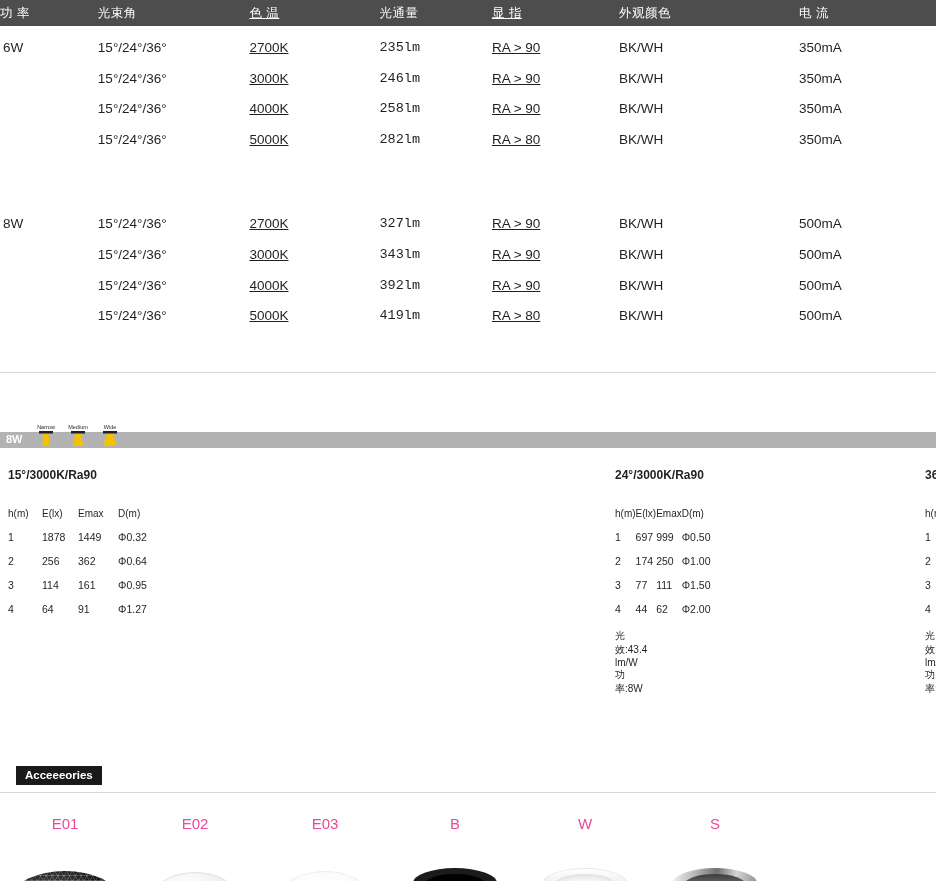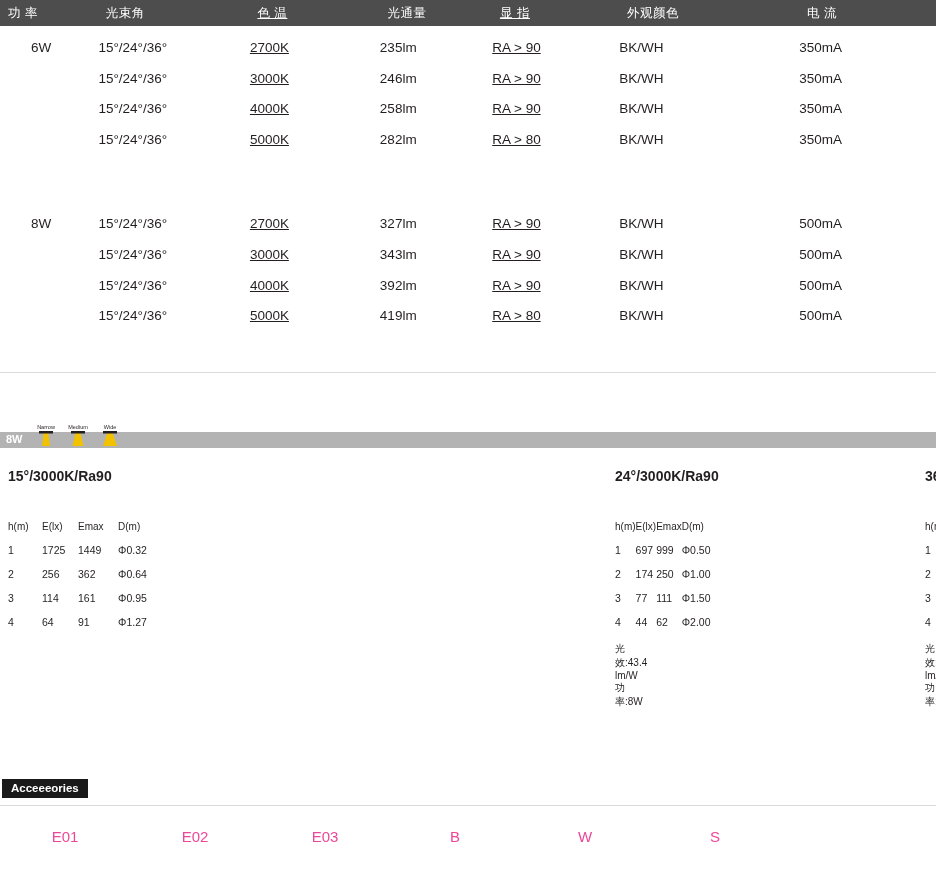--- a/index.html
+++ b/index.html
@@ -16,25 +16,25 @@
   
   .spec-header {
     display: flex;
     background: #4d4d4d;
     color: #ffffff;
     height: 26px;
     align-items: center;
     font-size: 12.5px;
     letter-spacing: 0.5px;
   }
-  .spec-header .cell { padding-left: 8px; }
-  .c1 { width: 100px; padding-left: 31px; }
+  .spec-header .cell { padding-left: 0; }
+  .c1 { width: 100px; padding-left: 3px; }
   .c2 { width: 155px; }
   .c3 { width: 133px; text-decoration: underline; }
-  .c4 { width: 115px; }
+  .c4 { width: 115px; font-family: Liberation Mono, monospace; }
   .c5 { width: 130px; text-decoration: underline; }
   .c6 { width: 135px; }
   .c7 { width: 140px; margin-left: 48px; }
 
   .spec-body { padding-top: 6px; }
   .spec-row {
     display: flex;
     align-items: center;
     height: 30.8px;
     font-size: 13.5px;
@@ -78,24 +78,24 @@
   .beam-item .tri { display: block; margin: 0 auto; }
 
   .photo-cols {
     display: flex;
     margin-top: 20px;
   }
   .photo-col { width: 300px; padding-left: 8px; }
   .photo-col.p2 { padding-left: 315px; }
   .photo-col.p3 { padding-left: 310px; }
   .photo-title {
-    font-size: 14px;
+    font-size: 12px;
     font-weight: bold;
     color: #231f20;
-    margin-bottom: 37px;
+    margin-bottom: 26px;
   }
   .ph-table { border-collapse: collapse; font-size: 10.5px; color: #231f20; }
   .ph-table th {
     font-weight: normal;
     text-align: left;
     padding: 0 0 12px 0;
     font-size: 10px;
   }
   .ph-table td { padding: 0 0 12px 0; font-size: 10.5px; }
   .ph-c0 { width: 34px; }
@@ -110,21 +110,21 @@
   .ph-foot .eff { margin-right: 22px; }
 
   
   .acc-bar {
     position: relative;
     margin-top: 70px;
     height: 19px;
   }
   .acc-bar .tag {
     position: absolute;
-    left: 2px; top: 0;
+    left: 16px; top: 0;
     background: #1a1a1a;
     color: #ffffff;
     font-size: 11.5px;
     font-weight: bold;
     padding: 3px 9px 4px 9px;
   }
   .acc-rule {
     border-bottom: 1px solid #d9d9d9;
     margin-top: 7px;
   }
@@ -333,21 +333,21 @@
           <tr>
             <th class="ph-c0">h(m)</th>
             <th class="ph-c1">E(lx)</th>
             <th class="ph-c2">Emax</th>
             <th class="ph-c3">D(m)</th>
           </tr>
         </thead>
         <tbody>
           <tr>
             <td>1</td>
-            <td>1725</td>
+            <td>1878</td>
             <td>1449</td>
             <td>Φ0.32</td>
           </tr>
           <tr>
             <td>2</td>
             <td>256</td>
             <td>362</td>
             <td>Φ0.64</td>
           </tr>
           <tr>

